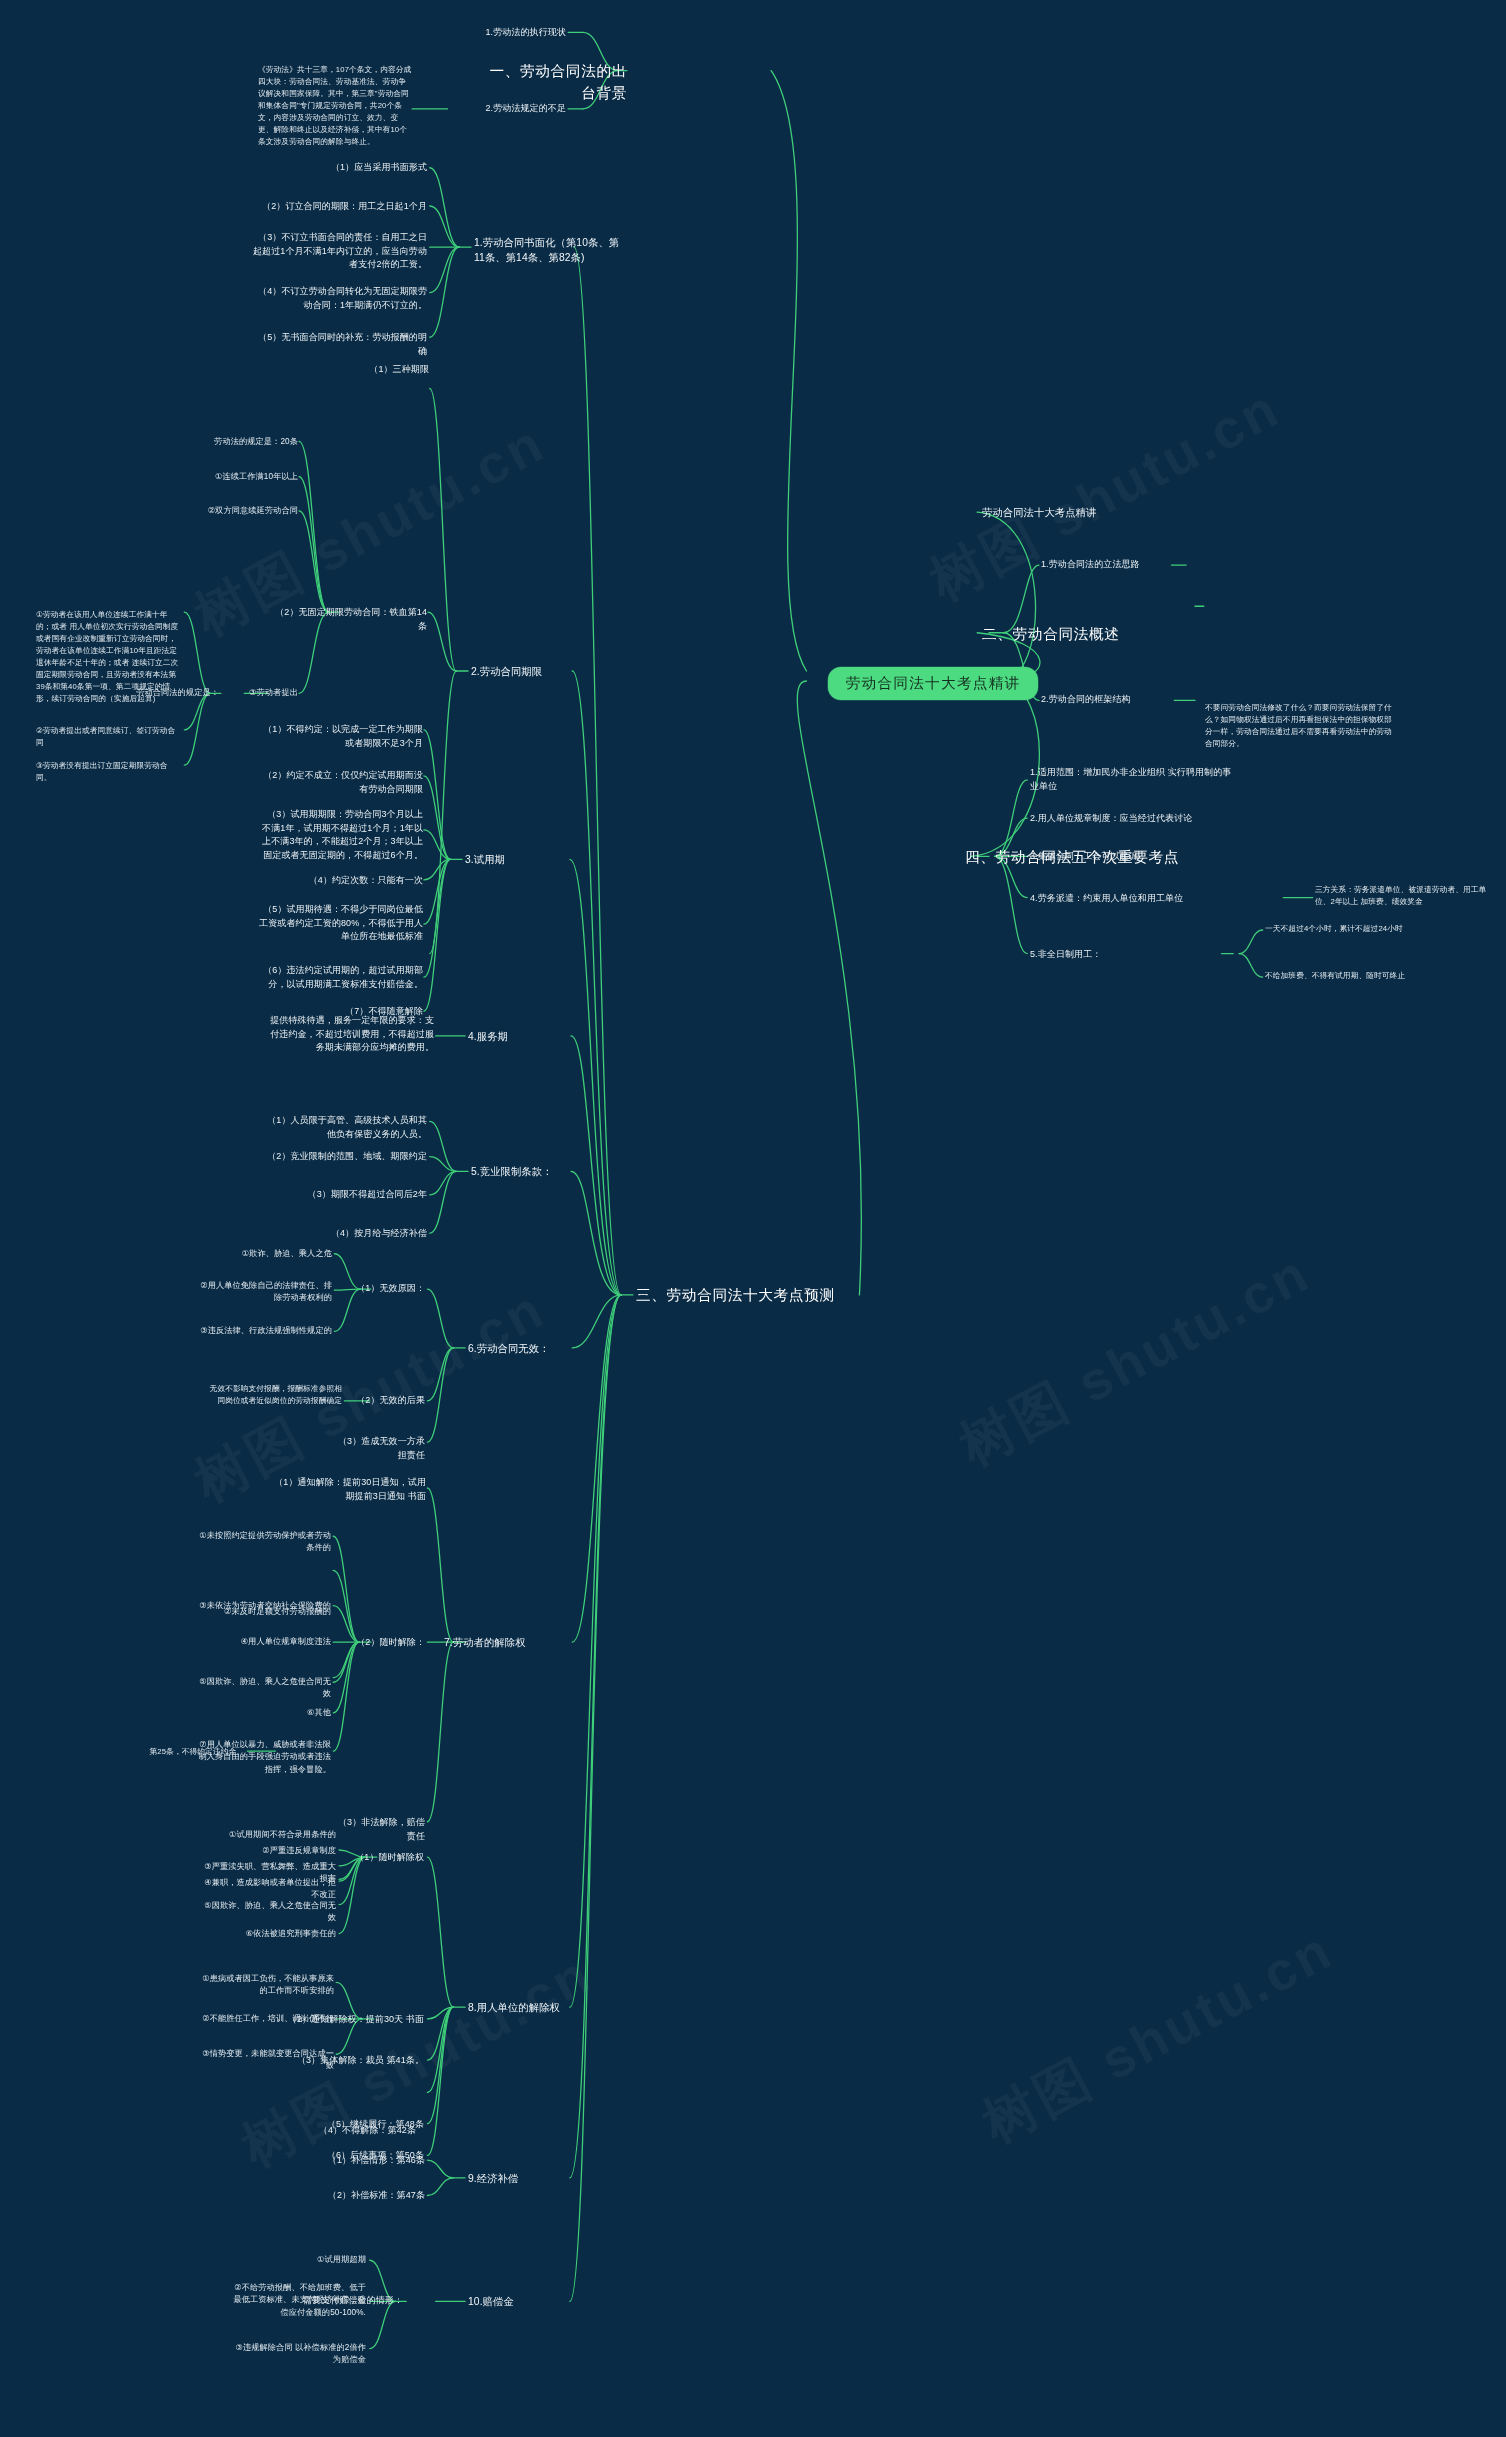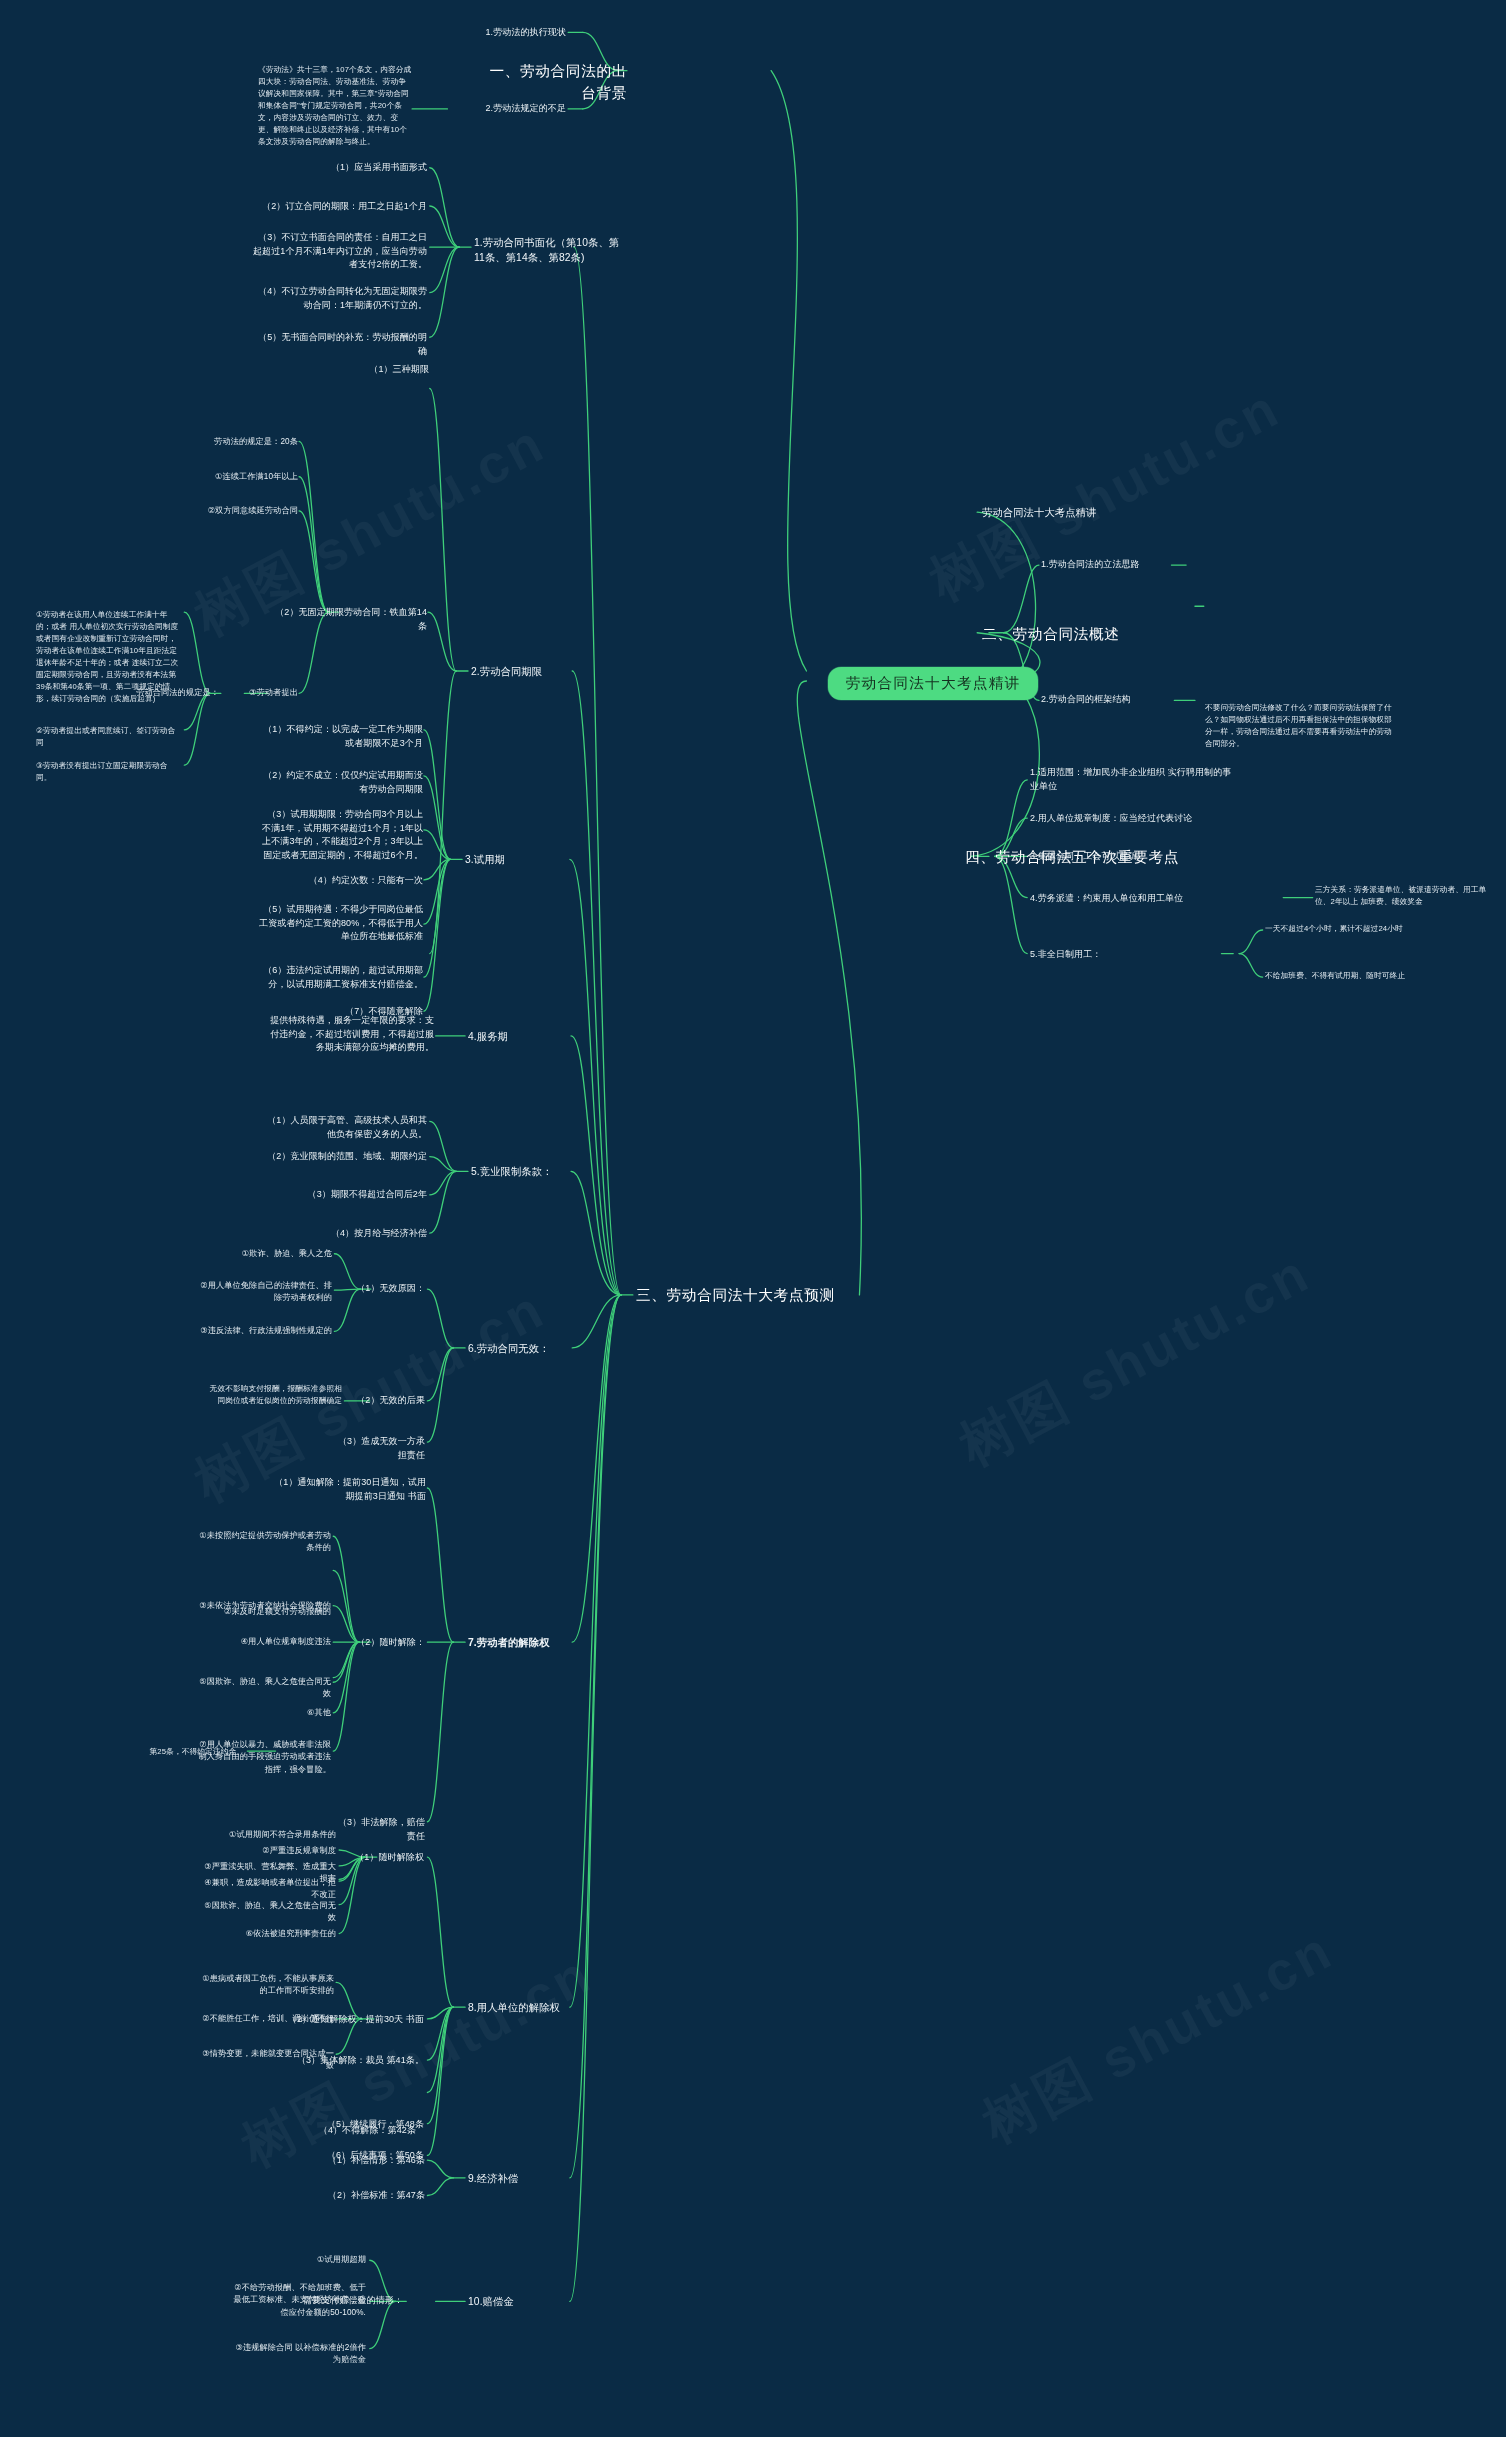--- a/index.html
+++ b/index.html
@@ -275,21 +275,21 @@
 
   <div class="node l lvl2" style="left:468px;top:1341px;">6.劳动合同无效：</div>
   <div class="node r lvl3" style="left:348px;top:1282px;width:77px;">（1）无效原因：</div>
   <div class="node r lvl3" style="left:348px;top:1394px;width:77px;">（2）无效的后果</div>
   <div class="node r lvl3" style="left:330px;top:1435px;width:95px;">（3）造成无效一方承担责任</div>
   <div class="node r lvl4" style="left:194px;top:1248px;width:138px;">①欺诈、胁迫、乘人之危</div>
   <div class="node r lvl4" style="left:194px;top:1280px;width:138px;">②用人单位免除自己的法律责任、排除劳动者权利的</div>
   <div class="node r lvl4" style="left:194px;top:1325px;width:138px;">③违反法律、行政法规强制性规定的</div>
   <div class="node r tiny" style="left:209px;top:1383px;width:133px;">无效不影响支付报酬，报酬标准参照相同岗位或者近似岗位的劳动报酬确定</div>
 
-  <div class="node l lvl2" style="left:468px;top:1635px;font-weight:bold;">7.劳动者的解除权</div>
+  <div class="node l lvl2" style="left:444px;top:1635px;">7.劳动者的解除权</div>
   <div class="node r lvl3" style="left:268px;top:1476px;width:158px;">（1）通知解除：提前30日通知，试用期提前3日通知 书面</div>
   <div class="node r lvl3" style="left:348px;top:1636px;width:77px;">（2）随时解除：</div>
   <div class="node r lvl3" style="left:330px;top:1816px;width:95px;">（3）非法解除，赔偿责任</div>
   <div class="node r lvl4" style="left:194px;top:1530px;width:137px;">①未按照约定提供劳动保护或者劳动条件的</div>
   <div class="node r lvl4" style="left:194px;top:1564px;width:137px;margin-top:42px;">②未及时足额支付劳动报酬的</div>
   <div class="node r lvl4" style="left:194px;top:1600px;width:137px;">③未依法为劳动者交纳社会保险费的</div>
   <div class="node r lvl4" style="left:194px;top:1636px;width:137px;">④用人单位规章制度违法</div>
   <div class="node r lvl4" style="left:194px;top:1676px;width:137px;">⑤因欺诈、胁迫、乘人之危使合同无效</div>
   <div class="node r lvl4" style="left:194px;top:1707px;width:137px;">⑥其他</div>
   <div class="node r lvl4" style="left:194px;top:1739px;width:137px;">⑦用人单位以暴力、威胁或者非法限制人身自由的手段强迫劳动或者违法指挥，强令冒险。</div>

